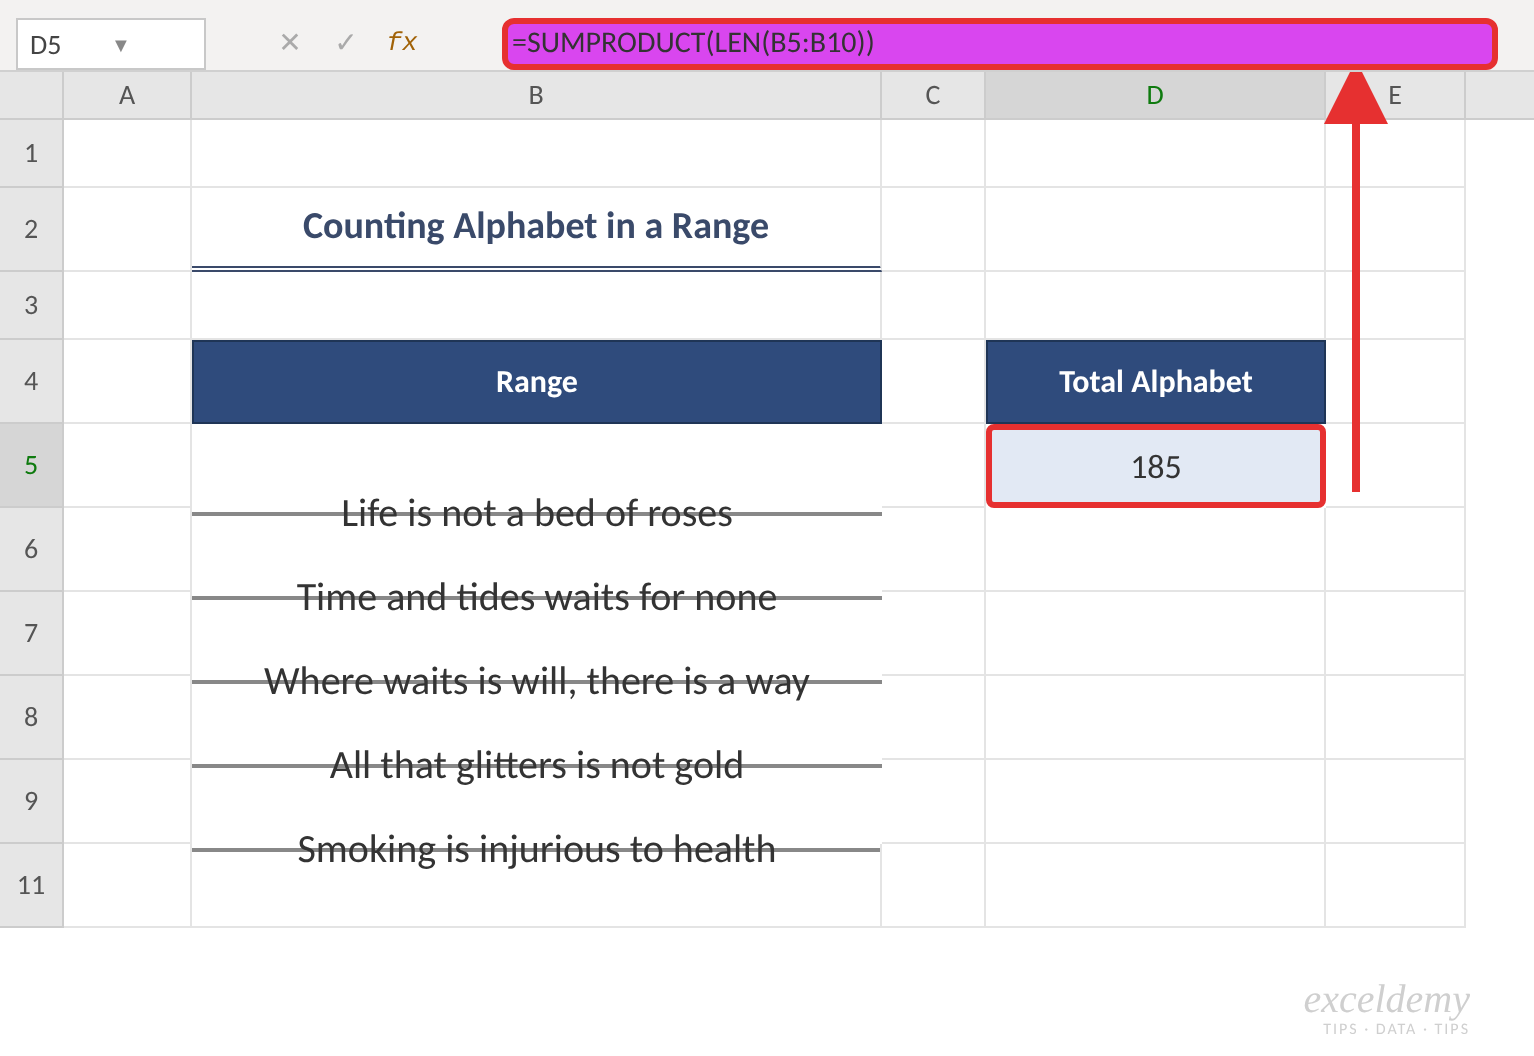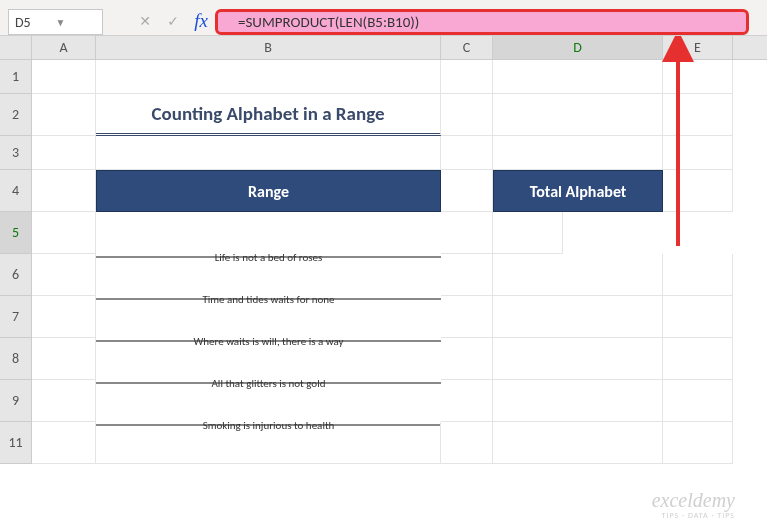--- a/index.html
+++ b/index.html
@@ -35,33 +35,34 @@
     .fb-divider { width: 28px; }
     .fb-btn {
       width: 28px;
       height: 28px;
       display: flex;
       align-items: center;
       justify-content: center;
       color: #aaa;
       font-size: 14px;
     }
-    .fb-btn.fx { font-style: italic; font-family: Liberation Serif, serif; color: #1d4ed8; font-size: 19px; }
+    .fb-btn.fx { font-style: italic; font-family: Liberation Mono, monospace; color: #a16207; font-size: 13px; }
     .formula-input {
       flex: 1;
       height: 26px;
-      background: #f9a8d4;
+      background: #d946ef;
       border: 3px solid #e63030;
       border-radius: 6px;
       display: flex;
       align-items: center;
-      padding: 0 20px;
+      padding: 0 2px;
       margin-right: 18px;
       font-size: 15px;
       color: #333;
+      margin-left: 36px;
     }
     .grid-wrap { position: relative; }
     .col-headers {
       display: flex;
       height: 24px;
       background: #e6e6e6;
       border-bottom: 1px solid #ccc;
     }
     .corner {
       width: 32px;
@@ -123,21 +124,21 @@
     }
     .header-cell {
       background: #2f4b7c;
       color: #fff;
       font-weight: bold;
       font-size: 16px;
       border: 1px solid #1f3556 !important;
     }
     .data-cell {
       border: 1px solid #888 !important;
-      font-size: 11px;
+      font-size: 20px;
       margin-top: 44px;
     }
     .result-cell {
       background: #e2e9f4;
       border: 3px solid #e63030 !important;
       border-radius: 4px;
       font-size: 17px;
     }
     .arrow {
       position: absolute;
@@ -222,20 +223,21 @@
       <div class="cell c-C"></div>
       <div class="cell c-D header-cell">Total Alphabet</div>
       <div class="cell c-E"></div>
     </div>
 
     <div class="row">
       <div class="row-h selected">5</div>
       <div class="cell c-A"></div>
       <div class="cell c-B data-cell">Life is not a bed of roses</div>
       <div class="cell c-C"></div>
+      <div class="cell c-D result-cell">185</div>
       <div class="cell c-E"></div>
     </div>
 
     <div class="row">
       <div class="row-h">6</div>
       <div class="cell c-A"></div>
       <div class="cell c-B data-cell">Time and tides waits for none</div>
       <div class="cell c-C"></div>
       <div class="cell c-D"></div>
       <div class="cell c-E"></div>

